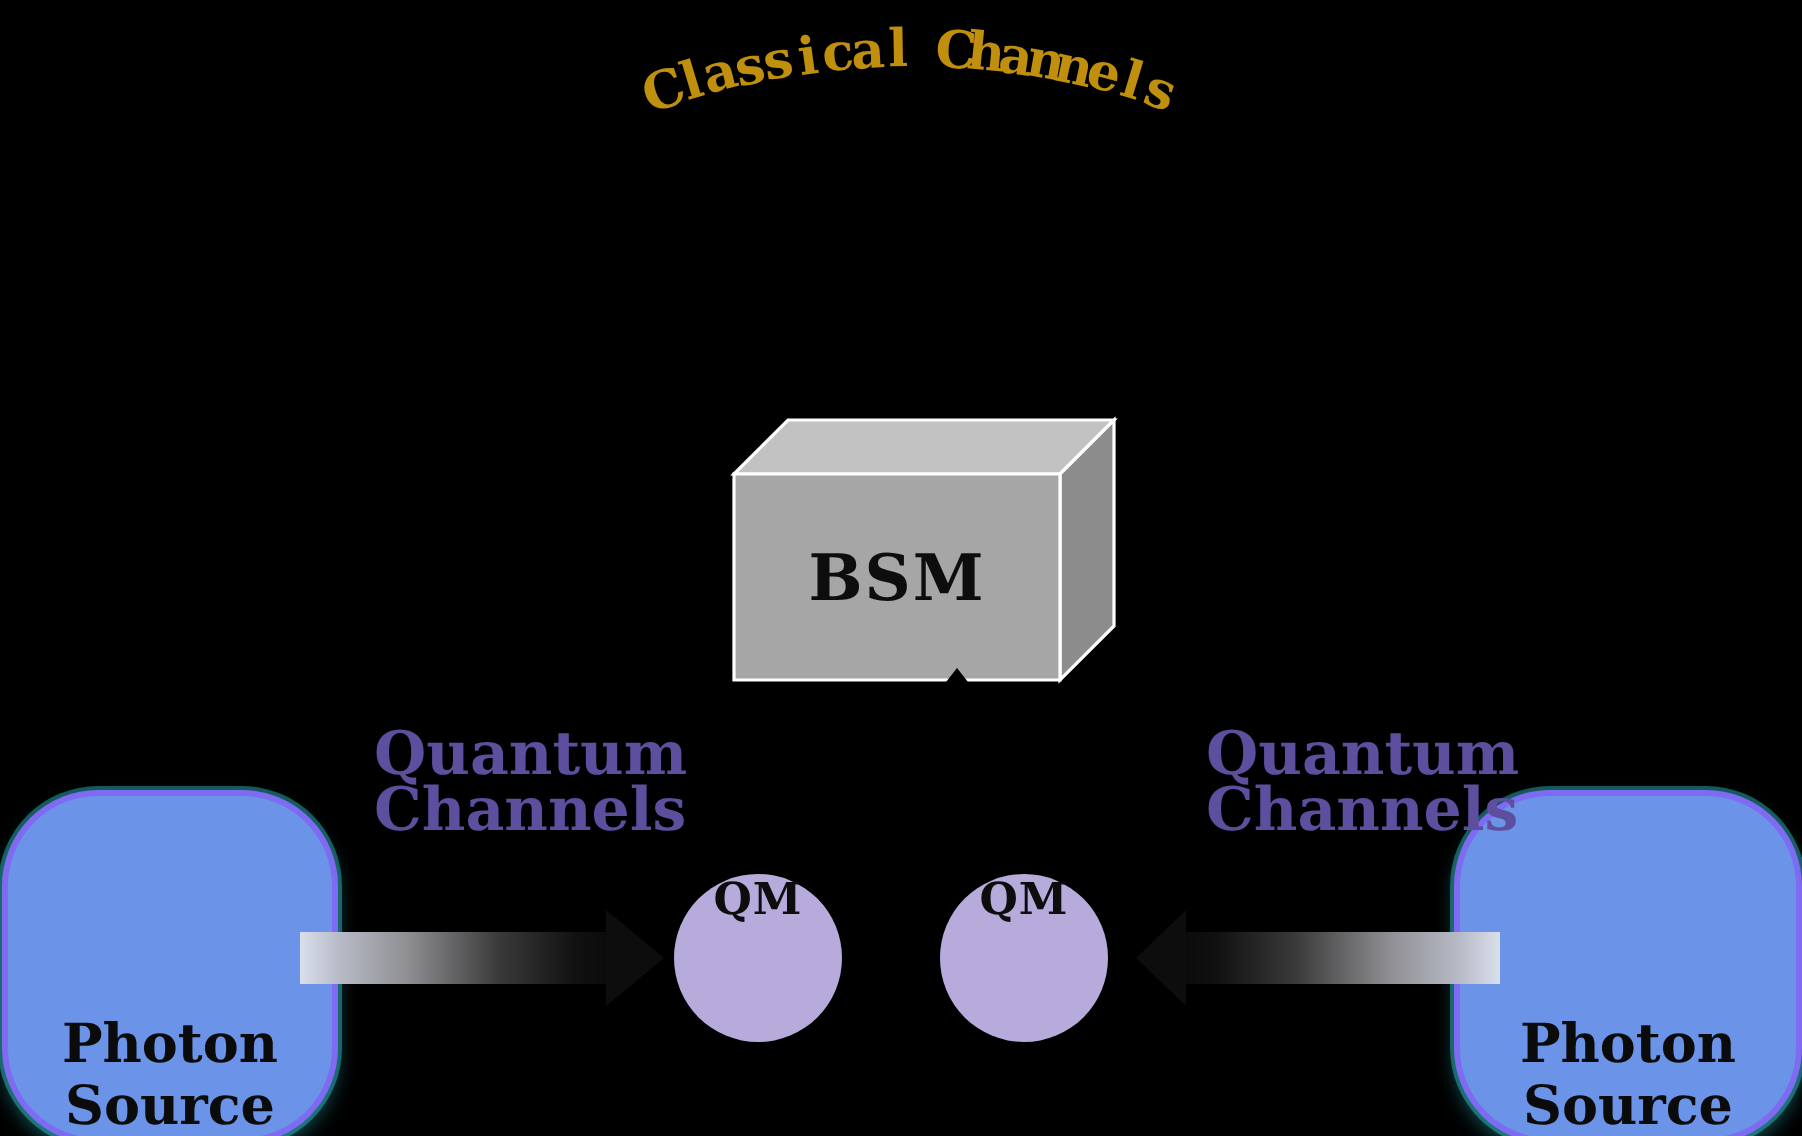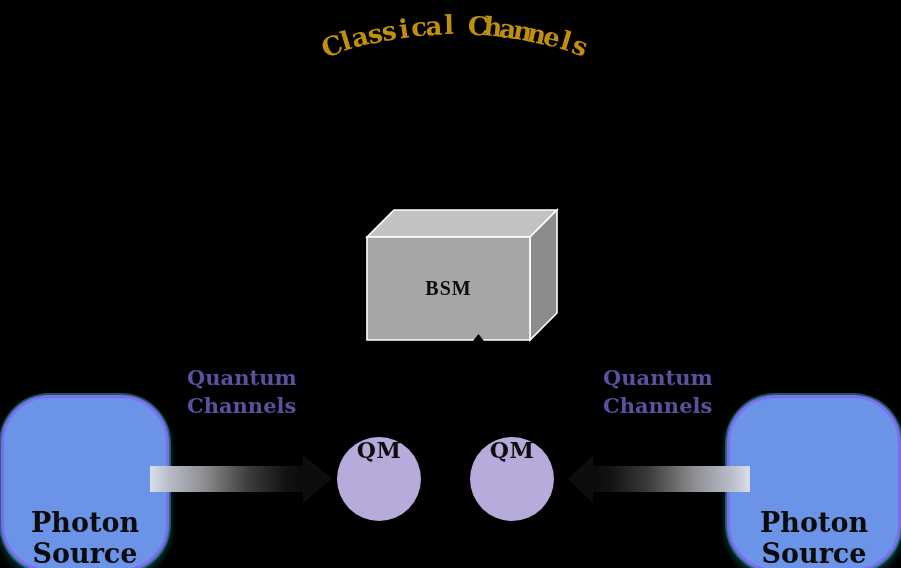--- a/index.html
+++ b/index.html
@@ -11,21 +11,21 @@
   .arc{position:absolute;left:0;top:0;width:901px;height:120px;}
   .arc-char{
     position:absolute;font-size:26px;font-weight:bold;white-space:pre;
     transform-origin:center center;
   }
   
   .bsm-svg{position:absolute;left:360px;top:204px;}
   .bsm-label{
     position:absolute;left:367px;top:237px;width:163px;height:103px;
     display:flex;align-items:center;justify-content:center;
-    font-size:20px;font-weight:bold;color:#0d0d0d;letter-spacing:1px;font-family:Liberation Serif, serif;
+    font-size:32px;font-weight:bold;color:#0d0d0d;letter-spacing:1px;
   }
   
   .photon{
     position:absolute;top:395px;width:168px;height:177px;border-radius:48px;
     border:3px solid #7F6BF2;box-sizing:border-box;
     box-shadow:0 0 0 2px rgba(53,216,224,0.40), 0 5px 9px rgba(53,216,224,0.35);
     display:flex;align-items:flex-end;justify-content:center;
   }
   .photon.left{left:1px;}
   .photon.right{left:727px;width:174px;}
@@ -36,21 +36,21 @@
   
   .qm{
     position:absolute;top:437px;width:84px;height:84px;border-radius:50%;
     display:flex;justify-content:center;
   }
   .qm.left{left:337px;}
   .qm.right{left:470px;}
   .qm-label{font-size:22px;font-weight:bold;color:#0d0d0d;letter-spacing:0.5px;}
   
   .qc-label{
-    position:absolute;top:364px;width:132px;font-size:21px;line-height:28px;
+    position:absolute;top:364px;width:132px;font-size:30px;line-height:28px;
     font-weight:bold;
   }
   .qc-label.left{left:187px;}
   .qc-label.right{left:603px;}
   
   .arrow-body{position:absolute;top:466px;height:26px;}
   .arrow-body.left{
     left:150px;width:153px;
     background:linear-gradient(90deg,#d9dfeb 0%,#b9bdc9 12%,#8f8f93 35%,#3a3a3a 65%,#111 90%,#0b0b0b 100%);
   }

